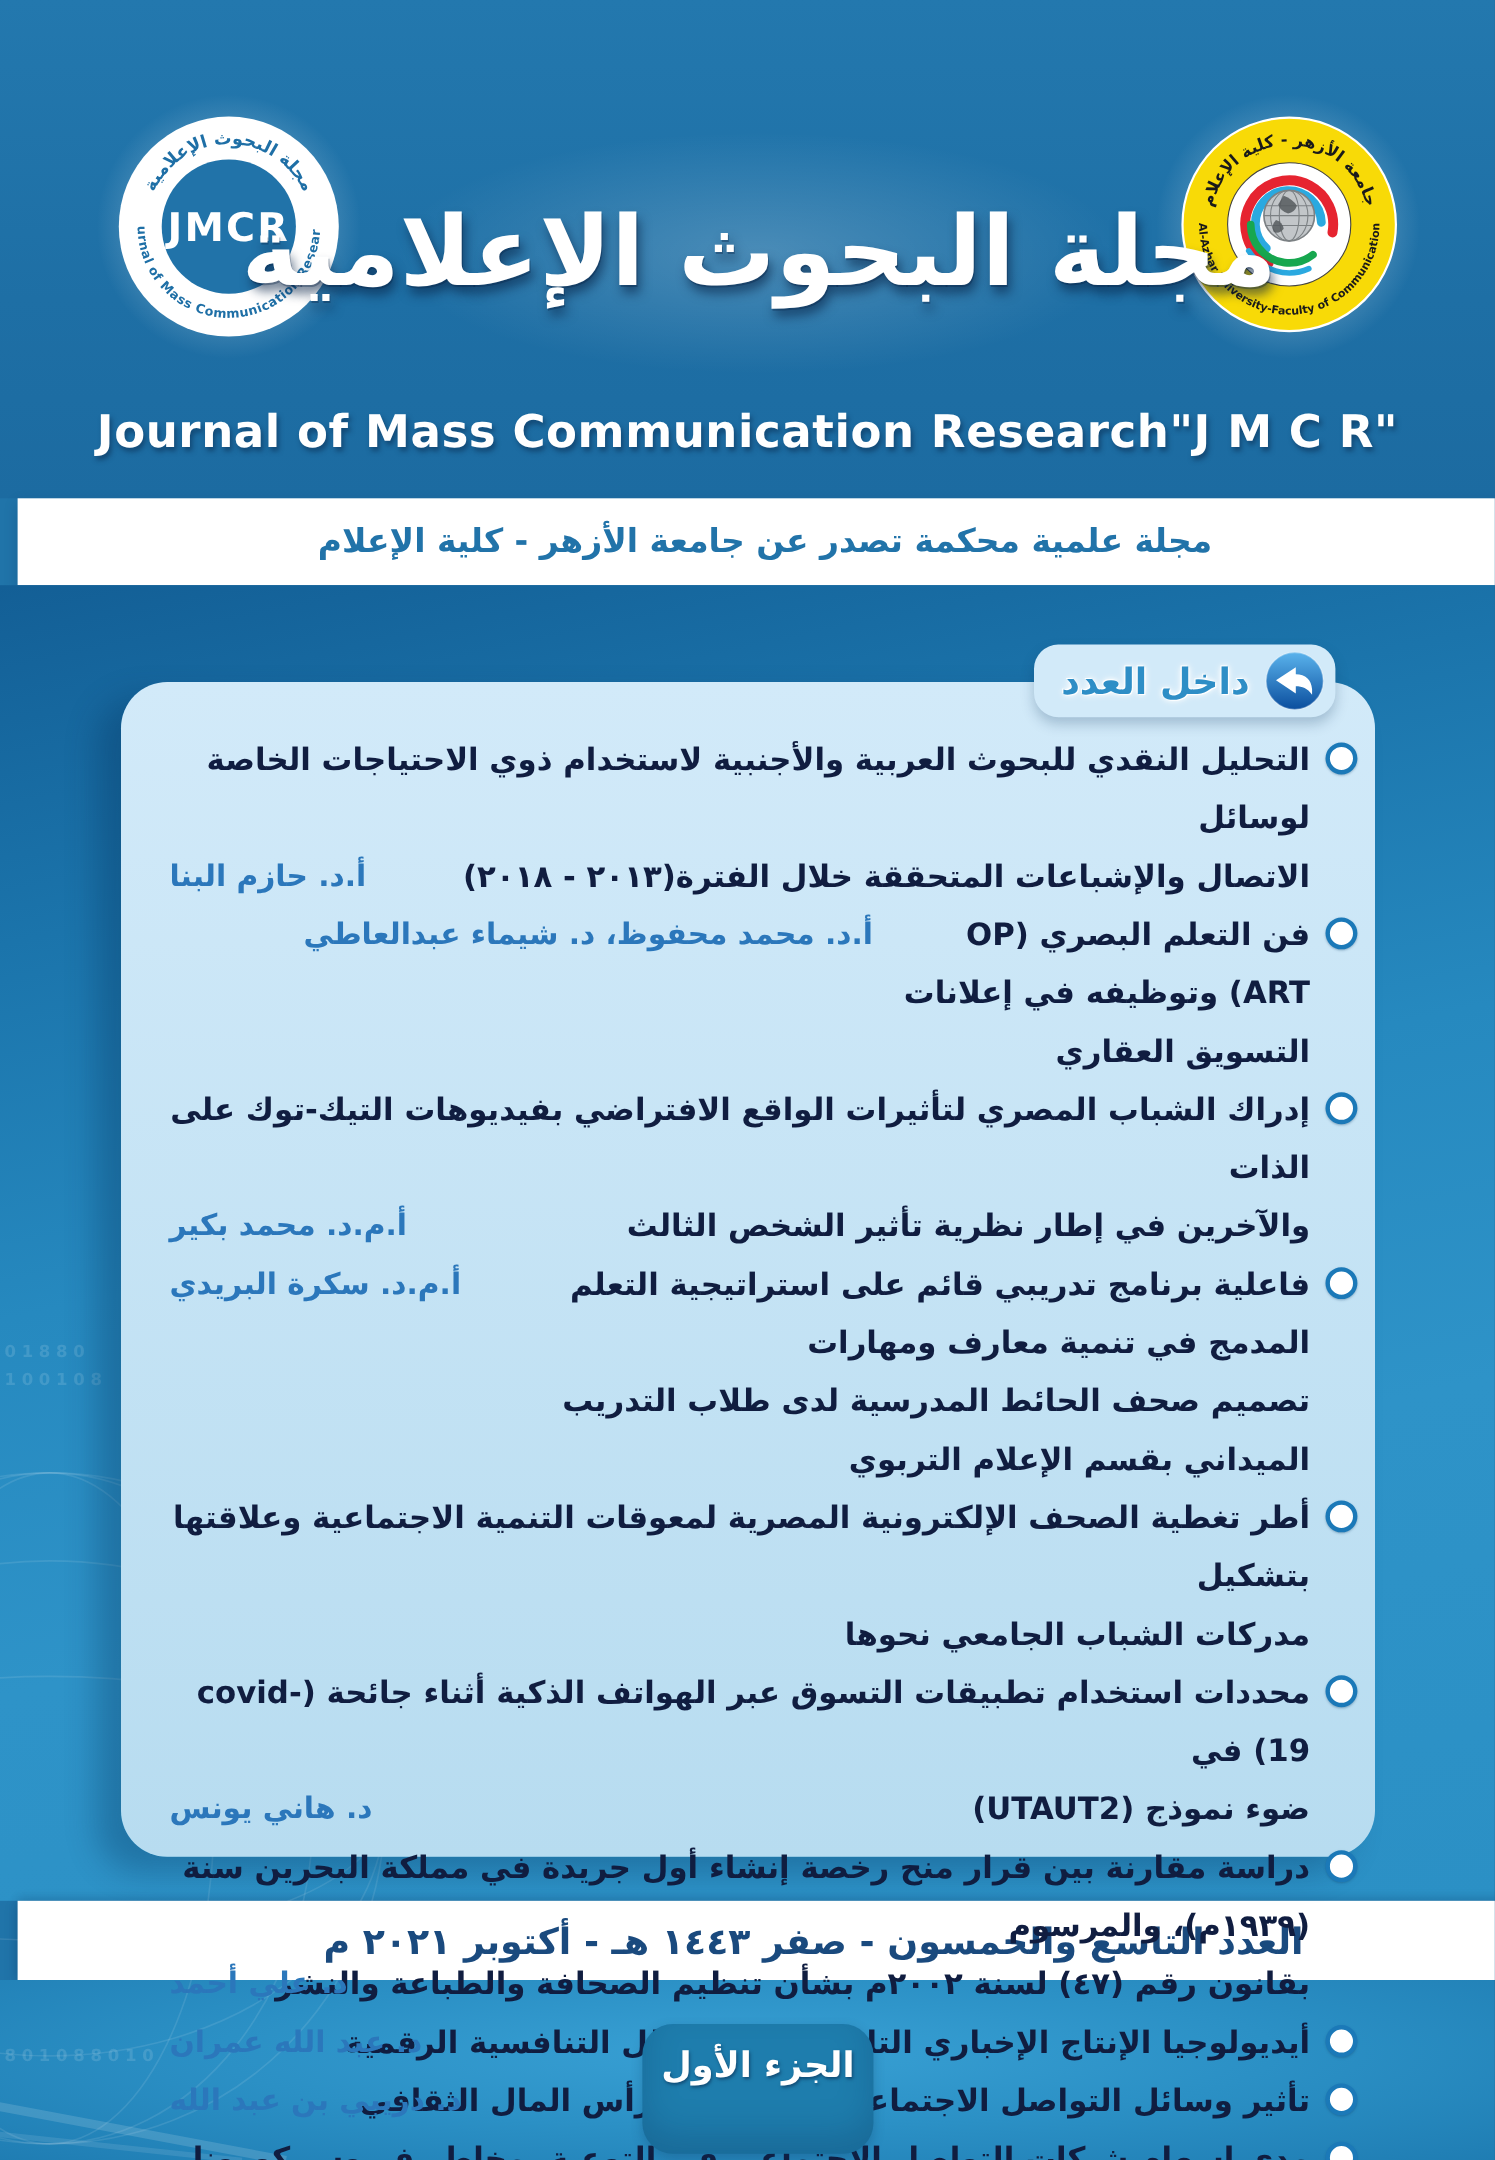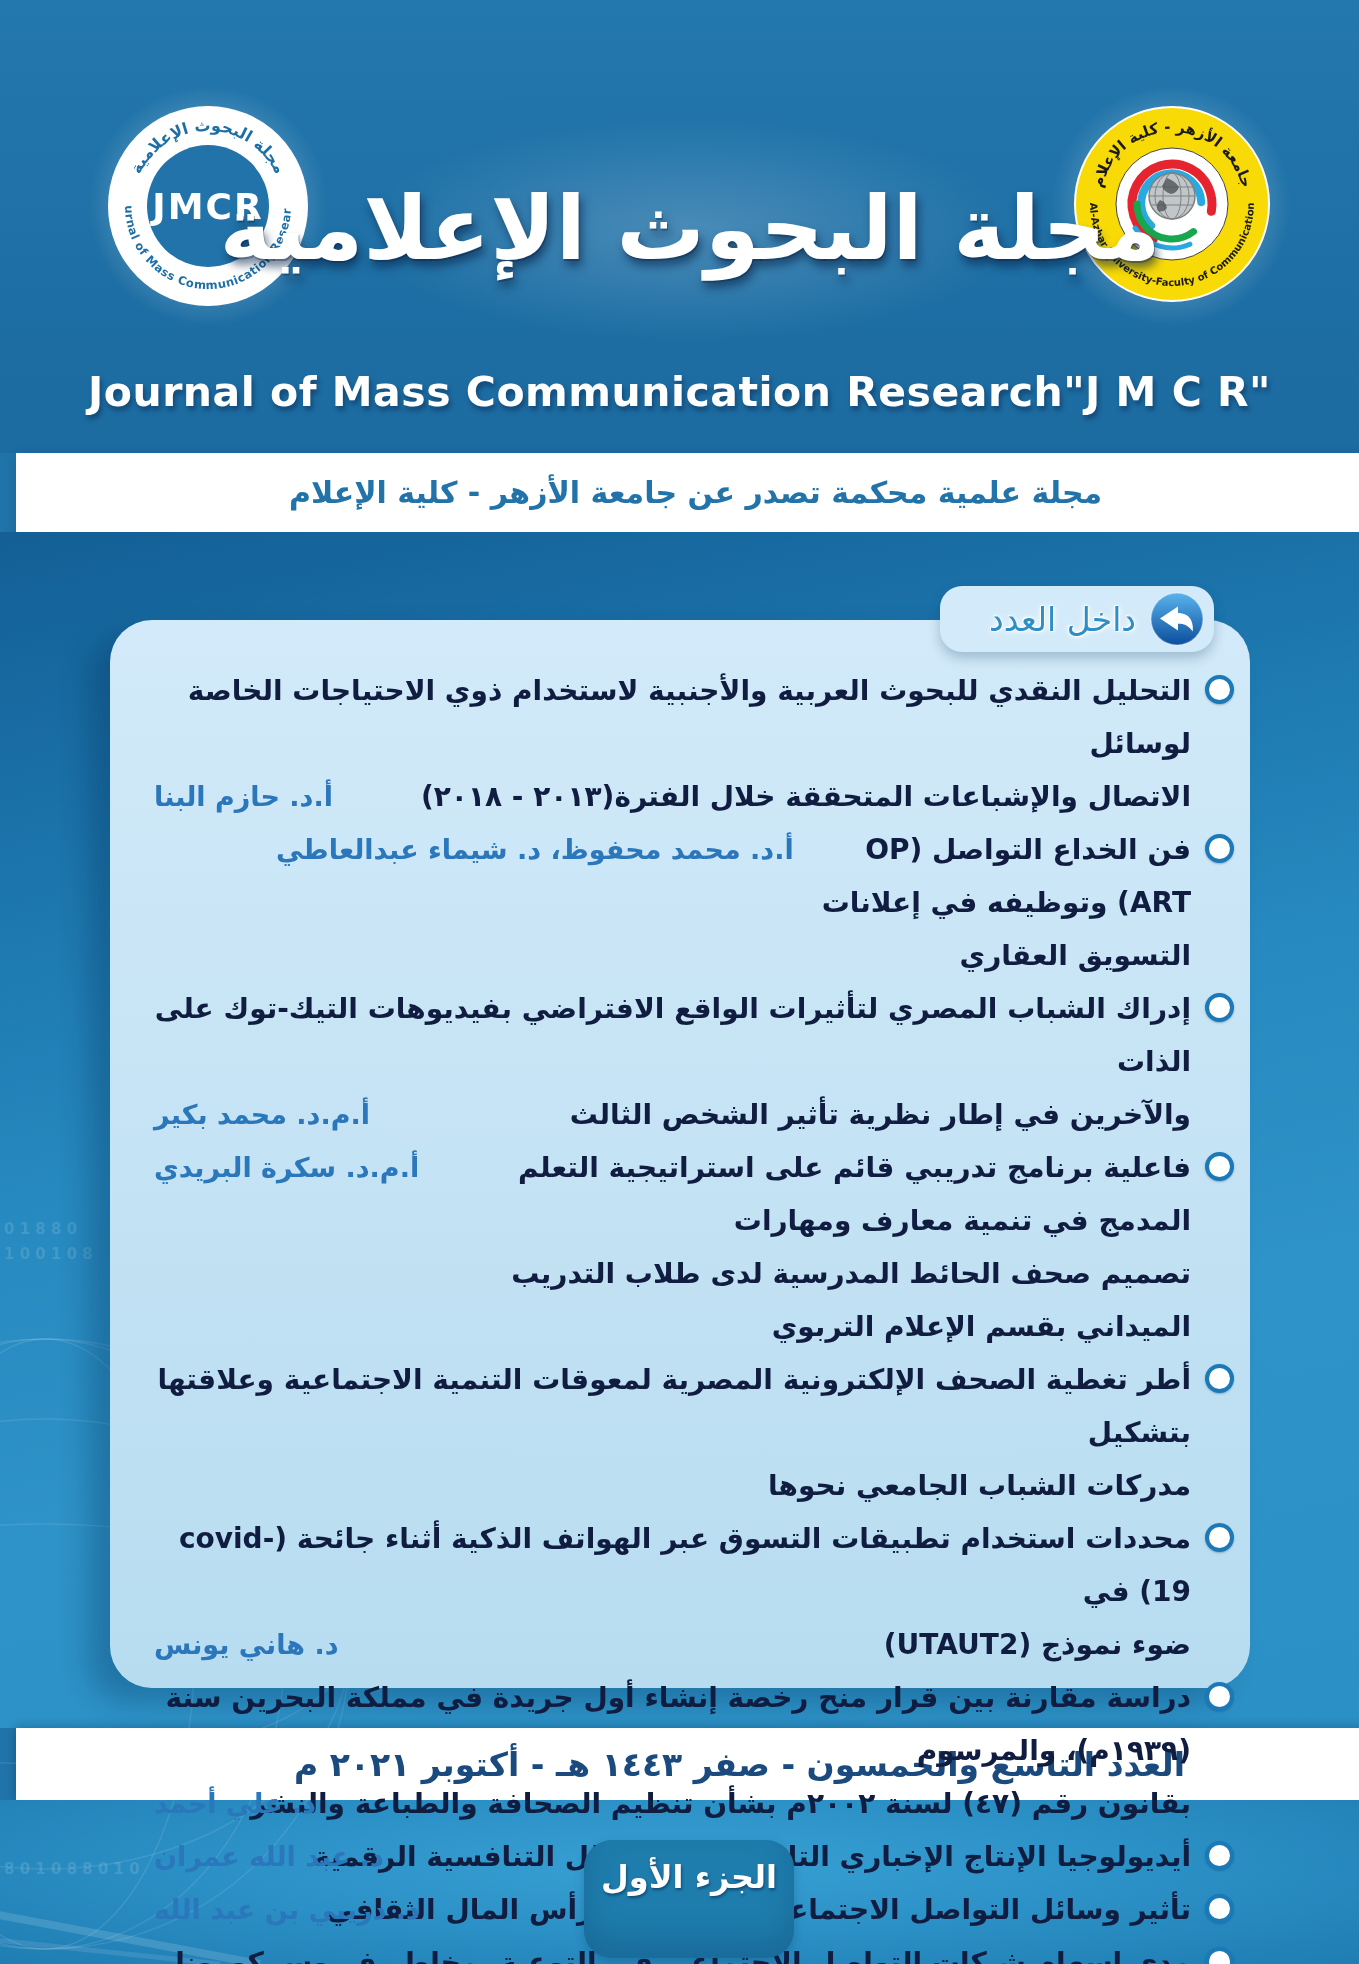--- a/index.html
+++ b/index.html
@@ -41,21 +41,21 @@
   }
   .band-top .band-text{color:var(--band-text);font-size:30px;font-weight:bold;direction:rtl;}
   
   .tab{
     position:absolute;left:940px;top:586px;width:274px;height:66px;z-index:3;
     background:var(--panel-top);border-radius:22px;
     display:flex;direction:rtl;align-items:center;gap:14px;padding:0 10px 0 16px;
     box-shadow:0 6px 12px rgba(10,50,90,.25);
   }
   .tab-label{
-    color:var(--tab-text);font-size:33px;font-weight:normal;white-space:nowrap;
+    color:var(--tab-text);font-size:33px;font-weight:bold;white-space:nowrap;
     text-shadow:0 0 5px #fff,0 0 8px #fff,1px 1px 0 #fff,-1px -1px 0 #fff;
   }
   
   .panel{
     position:absolute;left:110px;top:620px;width:1140px;height:1068px;z-index:2;
     background:linear-gradient(180deg,var(--panel-top) 0%,var(--panel-bot) 100%);
     border-radius:42px;box-shadow:-22px 14px 28px rgba(5,40,80,.28);
     padding:44px 16px 10px 38px;direction:rtl;
   }
   .item{display:flex;gap:14px;direction:rtl;position:relative;}
@@ -200,21 +200,21 @@
       <div class="item-body">
         <div class="item-title">التحليل النقدي للبحوث العربية والأجنبية لاستخدام ذوي الاحتياجات الخاصة لوسائل
 الاتصال والإشباعات المتحققة خلال الفترة(٢٠١٣ - ٢٠١٨)</div>
       </div>
       <span class="author">أ.د. حازم البنا</span>
     </div>
 
     <div class="item author-block author-indent">
       <span class="bullet"></span>
       <div class="item-body">
-        <div class="item-title">فن الخداع التواصل (OP ART) وتوظيفه في إعلانات التسويق العقاري</div>
+        <div class="item-title">فن التعلم البصري (OP ART) وتوظيفه في إعلانات التسويق العقاري</div>
       </div>
       <span class="author">أ.د. محمد محفوظ، د. شيماء عبدالعاطي</span>
     </div>
 
     <div class="item author-inline">
       <span class="bullet"></span>
       <div class="item-body">
         <div class="item-title">إدراك الشباب المصري لتأثيرات الواقع الافتراضي بفيديوهات التيك-توك على الذات
 والآخرين في إطار نظرية تأثير الشخص الثالث</div>
       </div>

